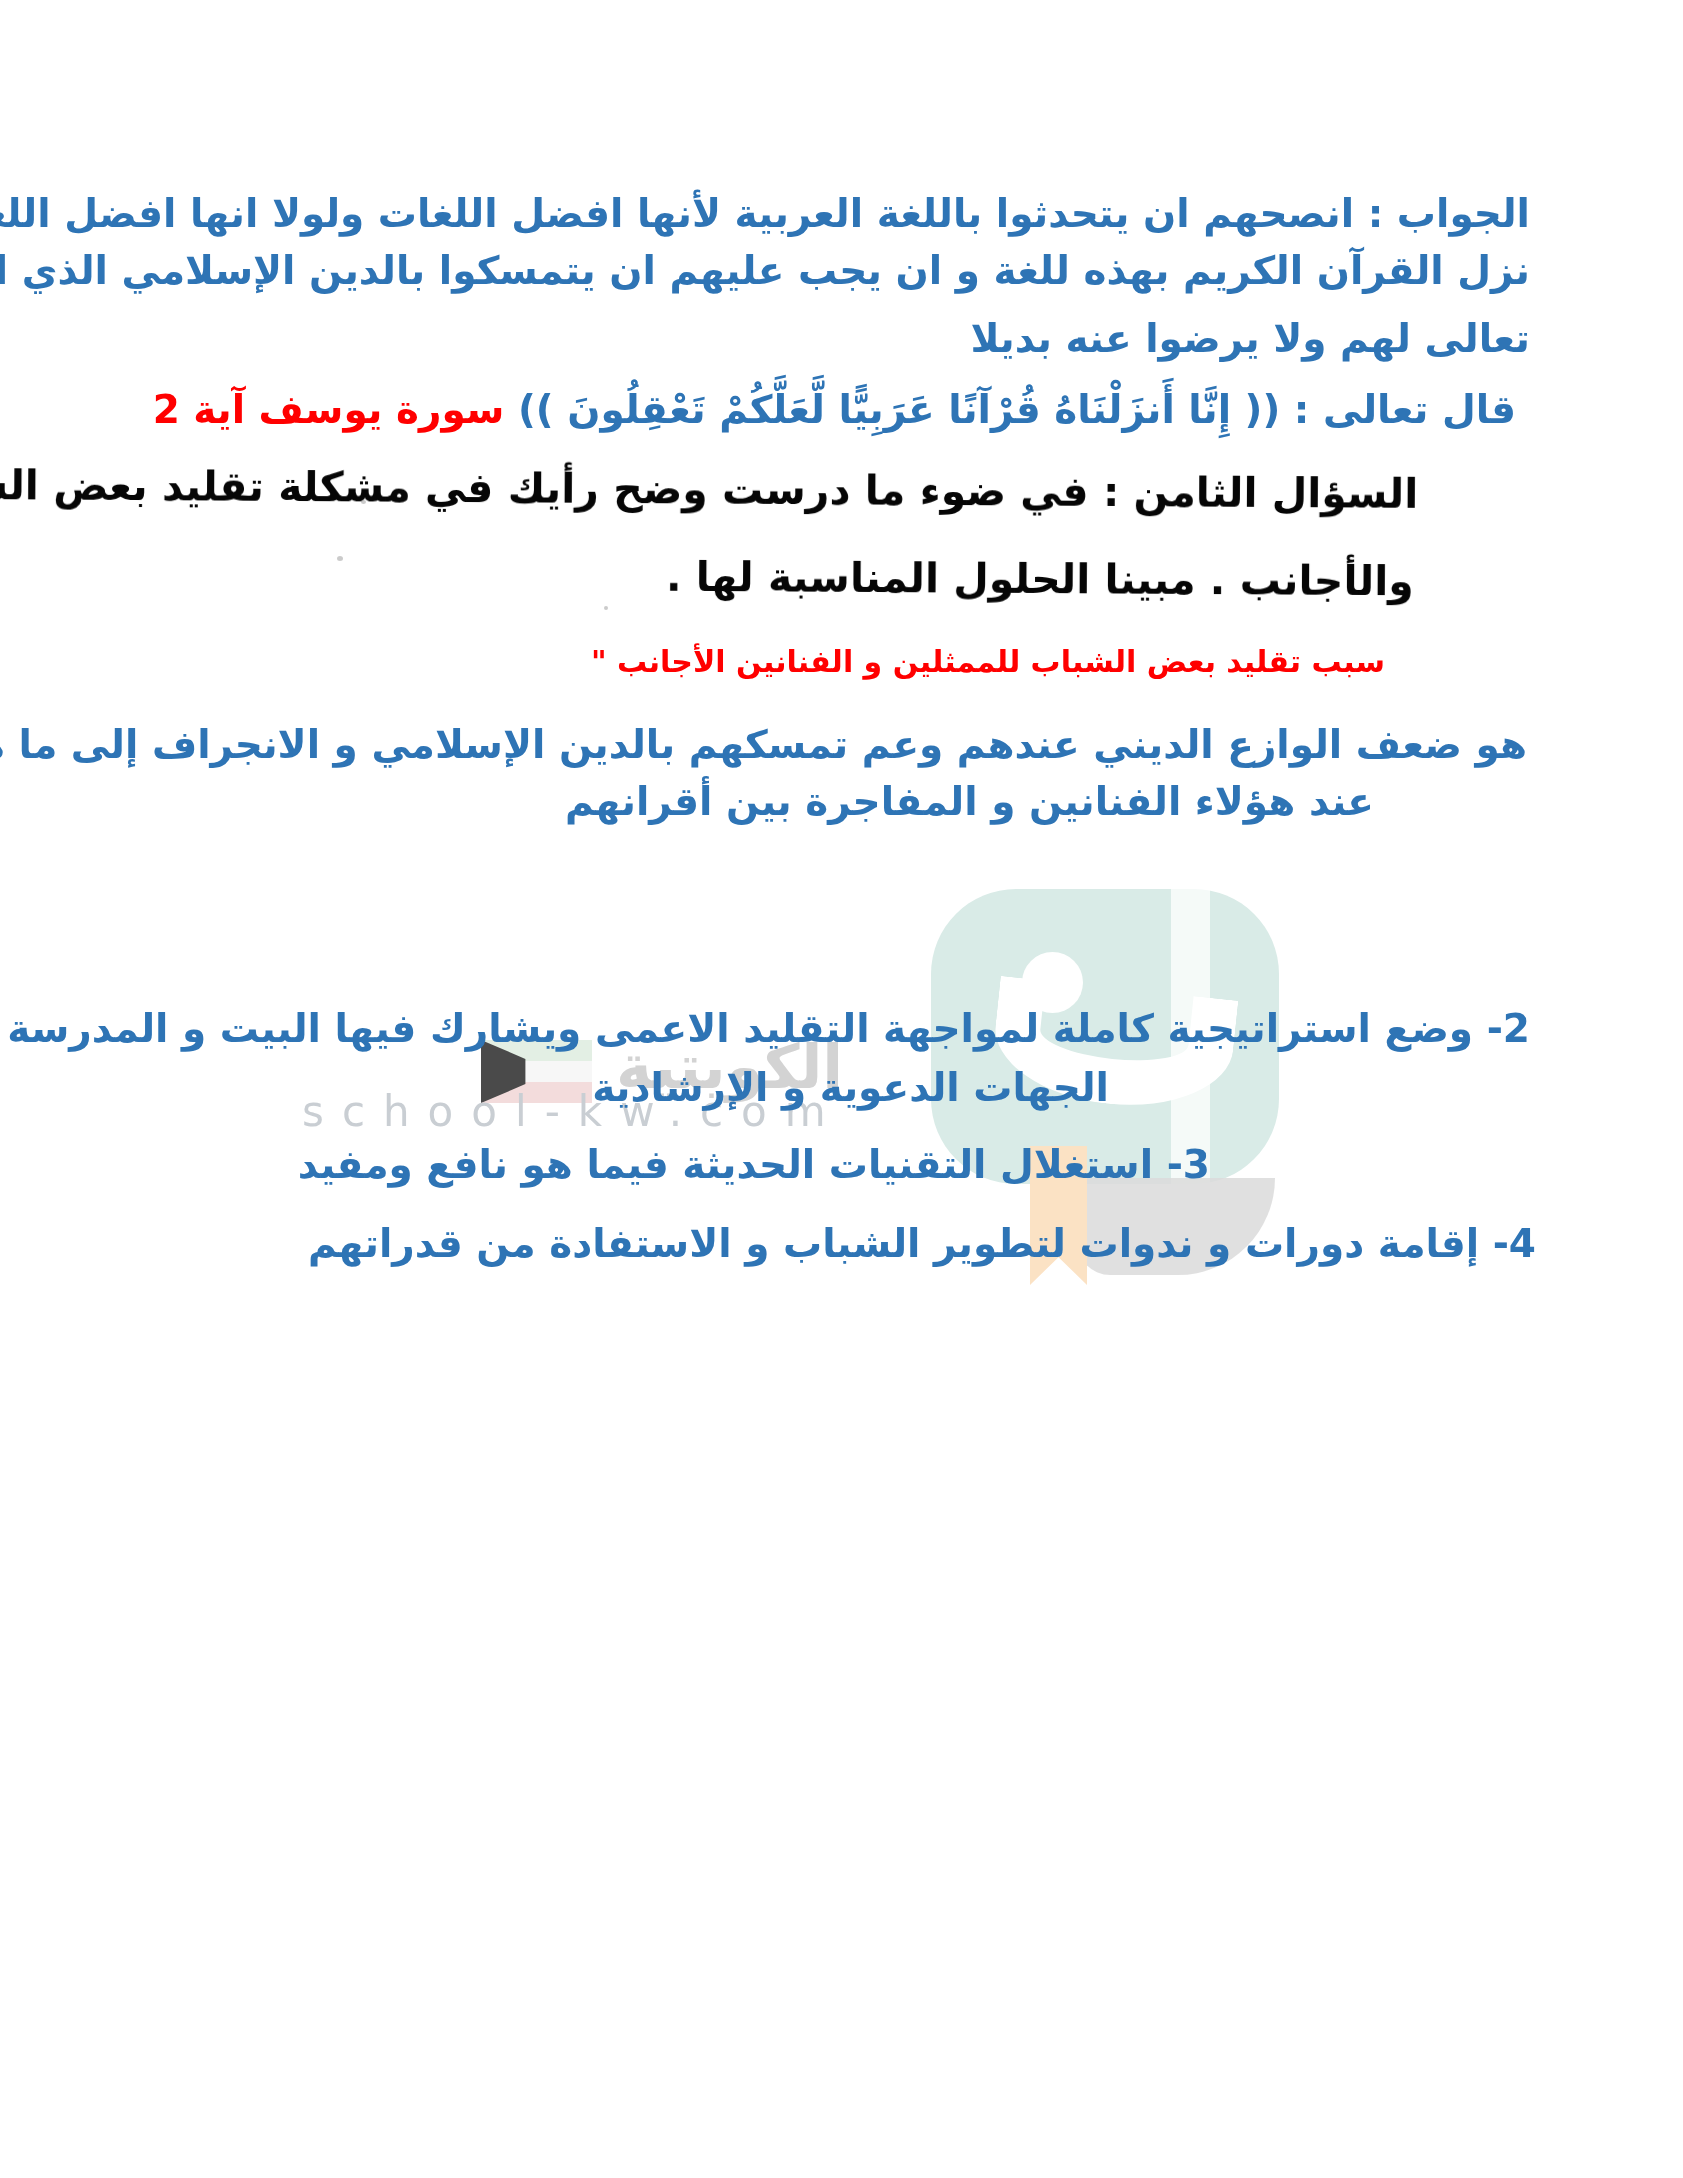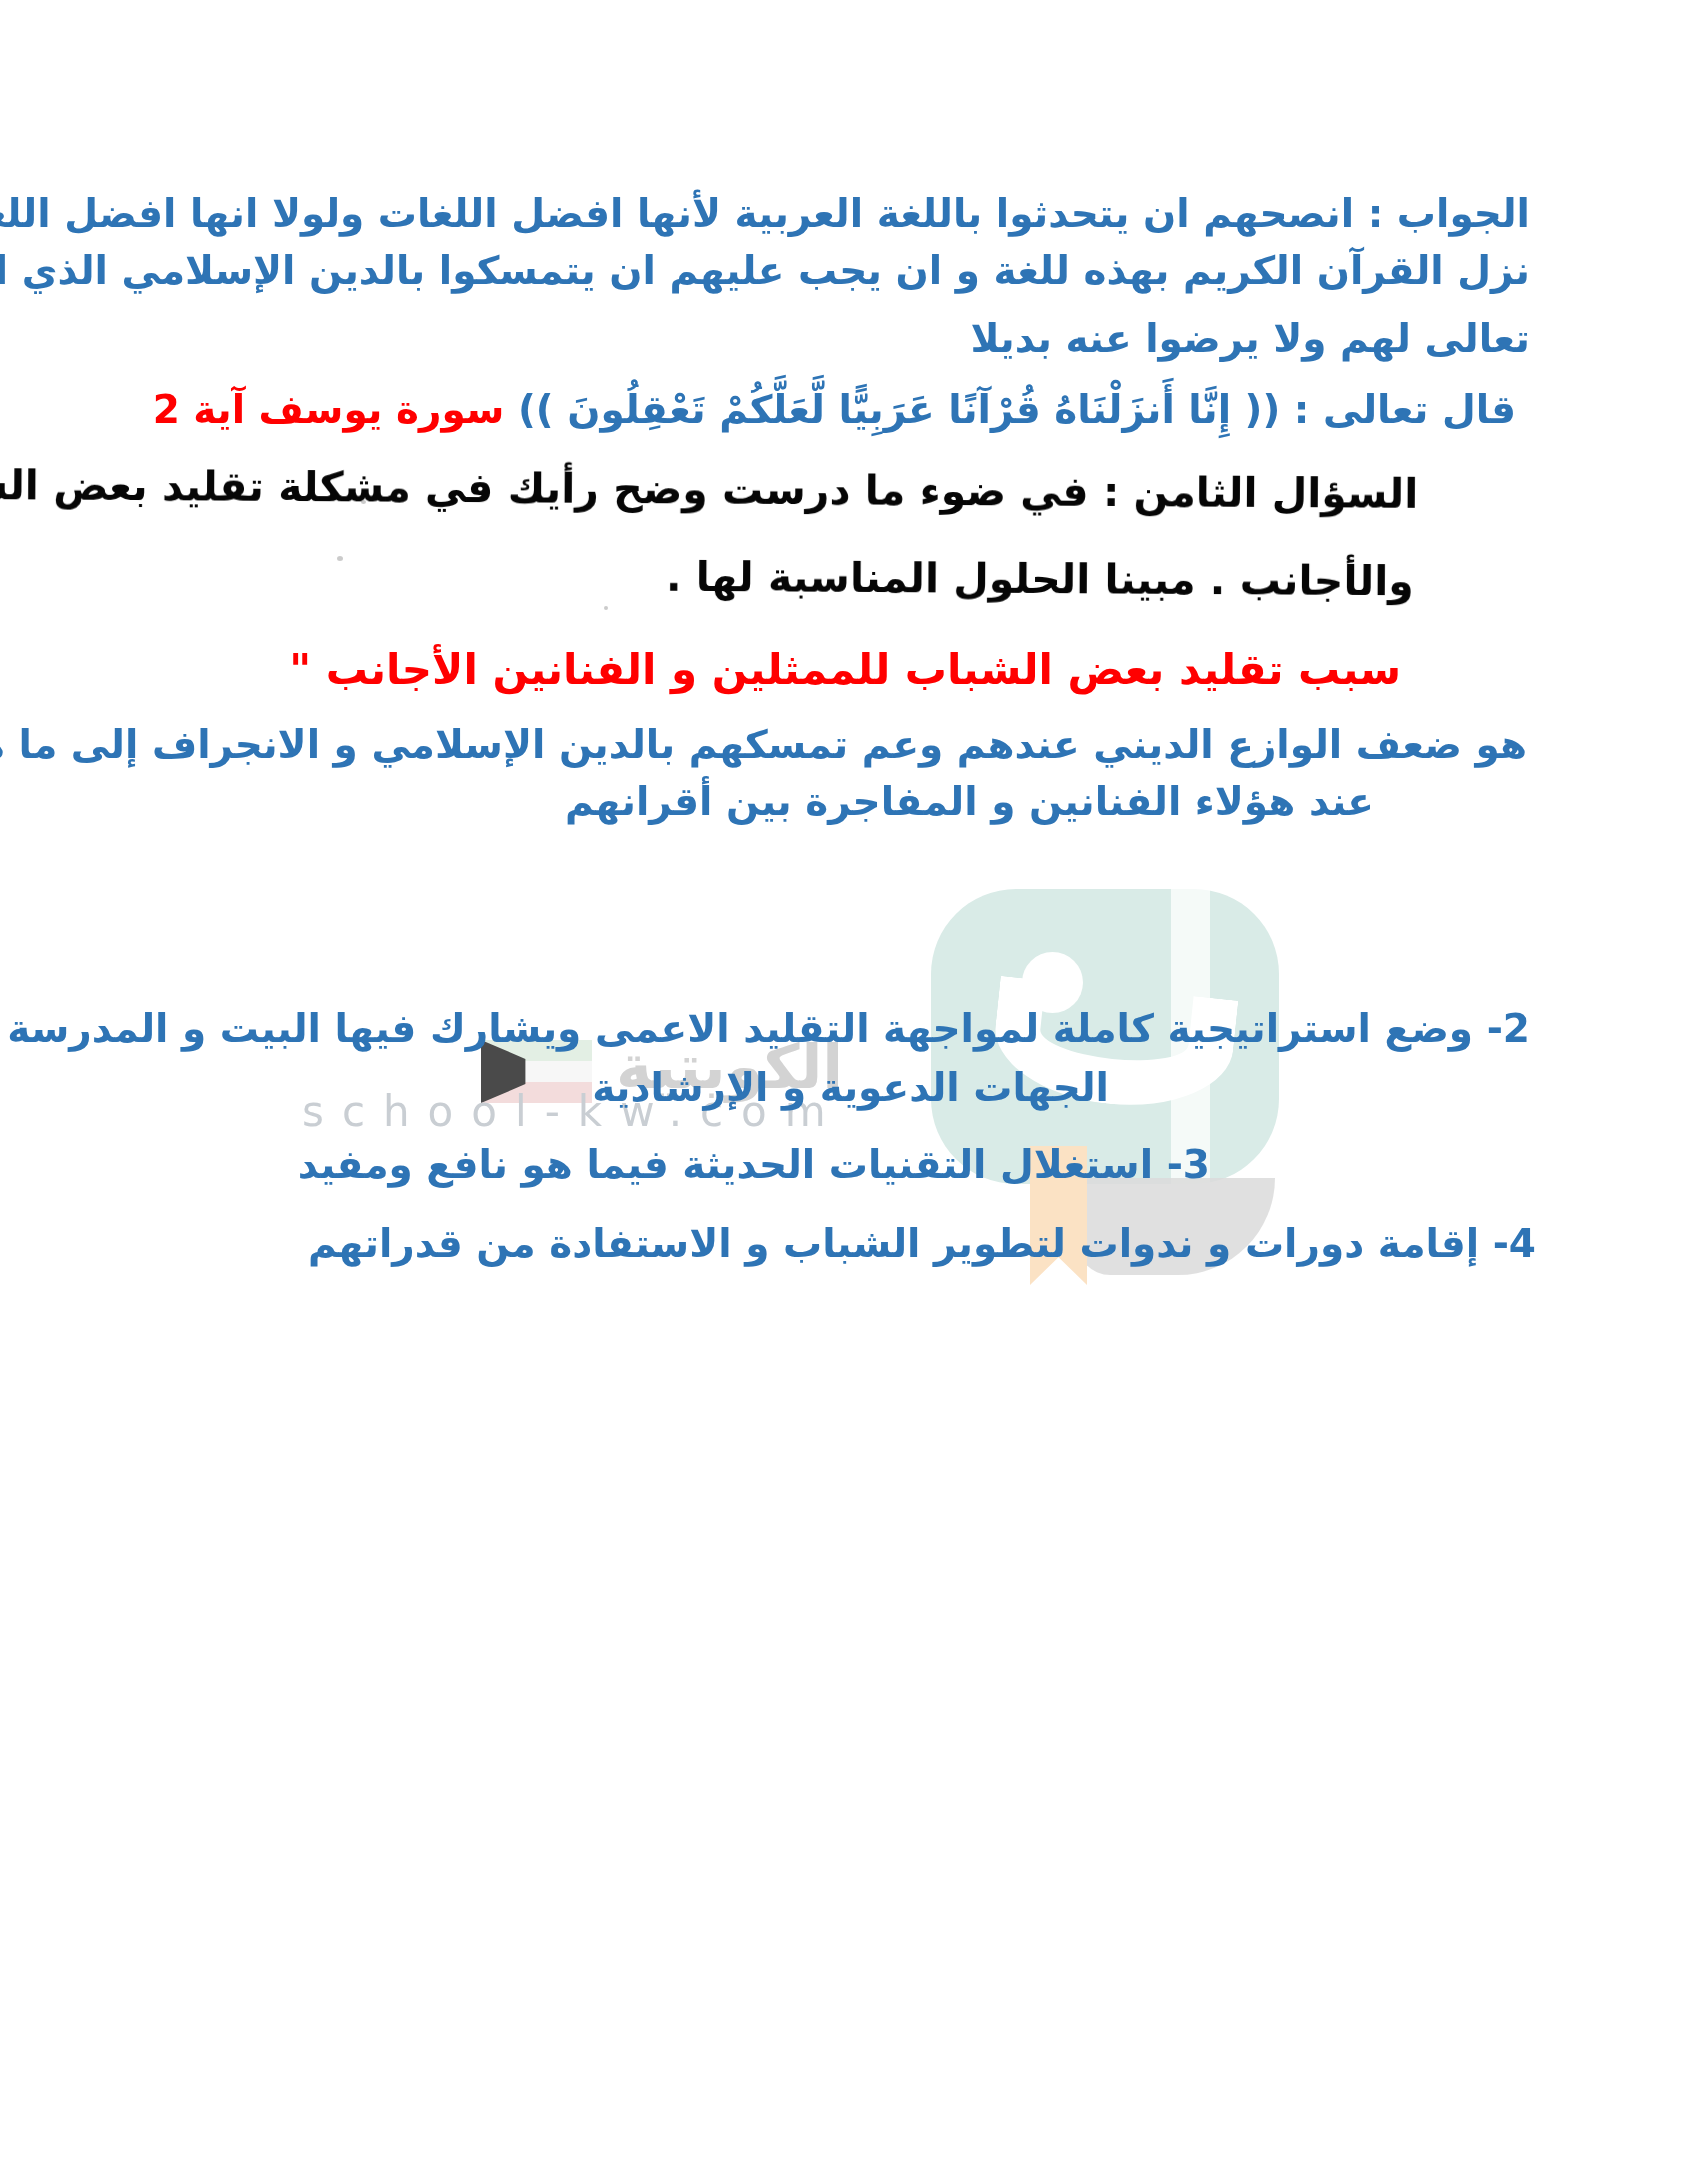--- a/index.html
+++ b/index.html
@@ -74,21 +74,21 @@
     filter:blur(0.5px) contrast(1.15);
     transform:rotate(.35deg);
     letter-spacing:-1px;
   }
   .scan-l1{top:461px;right:265px;}
   .scan-l2{top:552px;right:269px;}
   .speck{position:absolute;z-index:2;background:#8c8c8c;border-radius:50%;opacity:.45;}
   .sp1{left:361px;top:500px;width:5px;height:4px;}
   .sp2{left:337px;top:556px;width:6px;height:5px;}
   .sp3{left:604px;top:606px;width:4px;height:4px;}
-  .cause-h{top:642px;right:282px;font-size:42px;}
+  .cause-h{top:642px;right:298px;font-size:30px;}
   .cause-l1{top:719px;right:156px;}
   .cause-l2{top:776px;right:309px;}
   .treat-h{top:845px;right:257px;}
   .item-1{top:924px;right:490px;}
   .item-2a{top:1003px;right:153px;}
   .item-2b{top:1062px;right:574px;}
   .item-3{top:1139px;right:473px;}
   .item-4{top:1218px;right:147px;text-align:right;}
   .num{unicode-bidi:embed;}
 </style>

